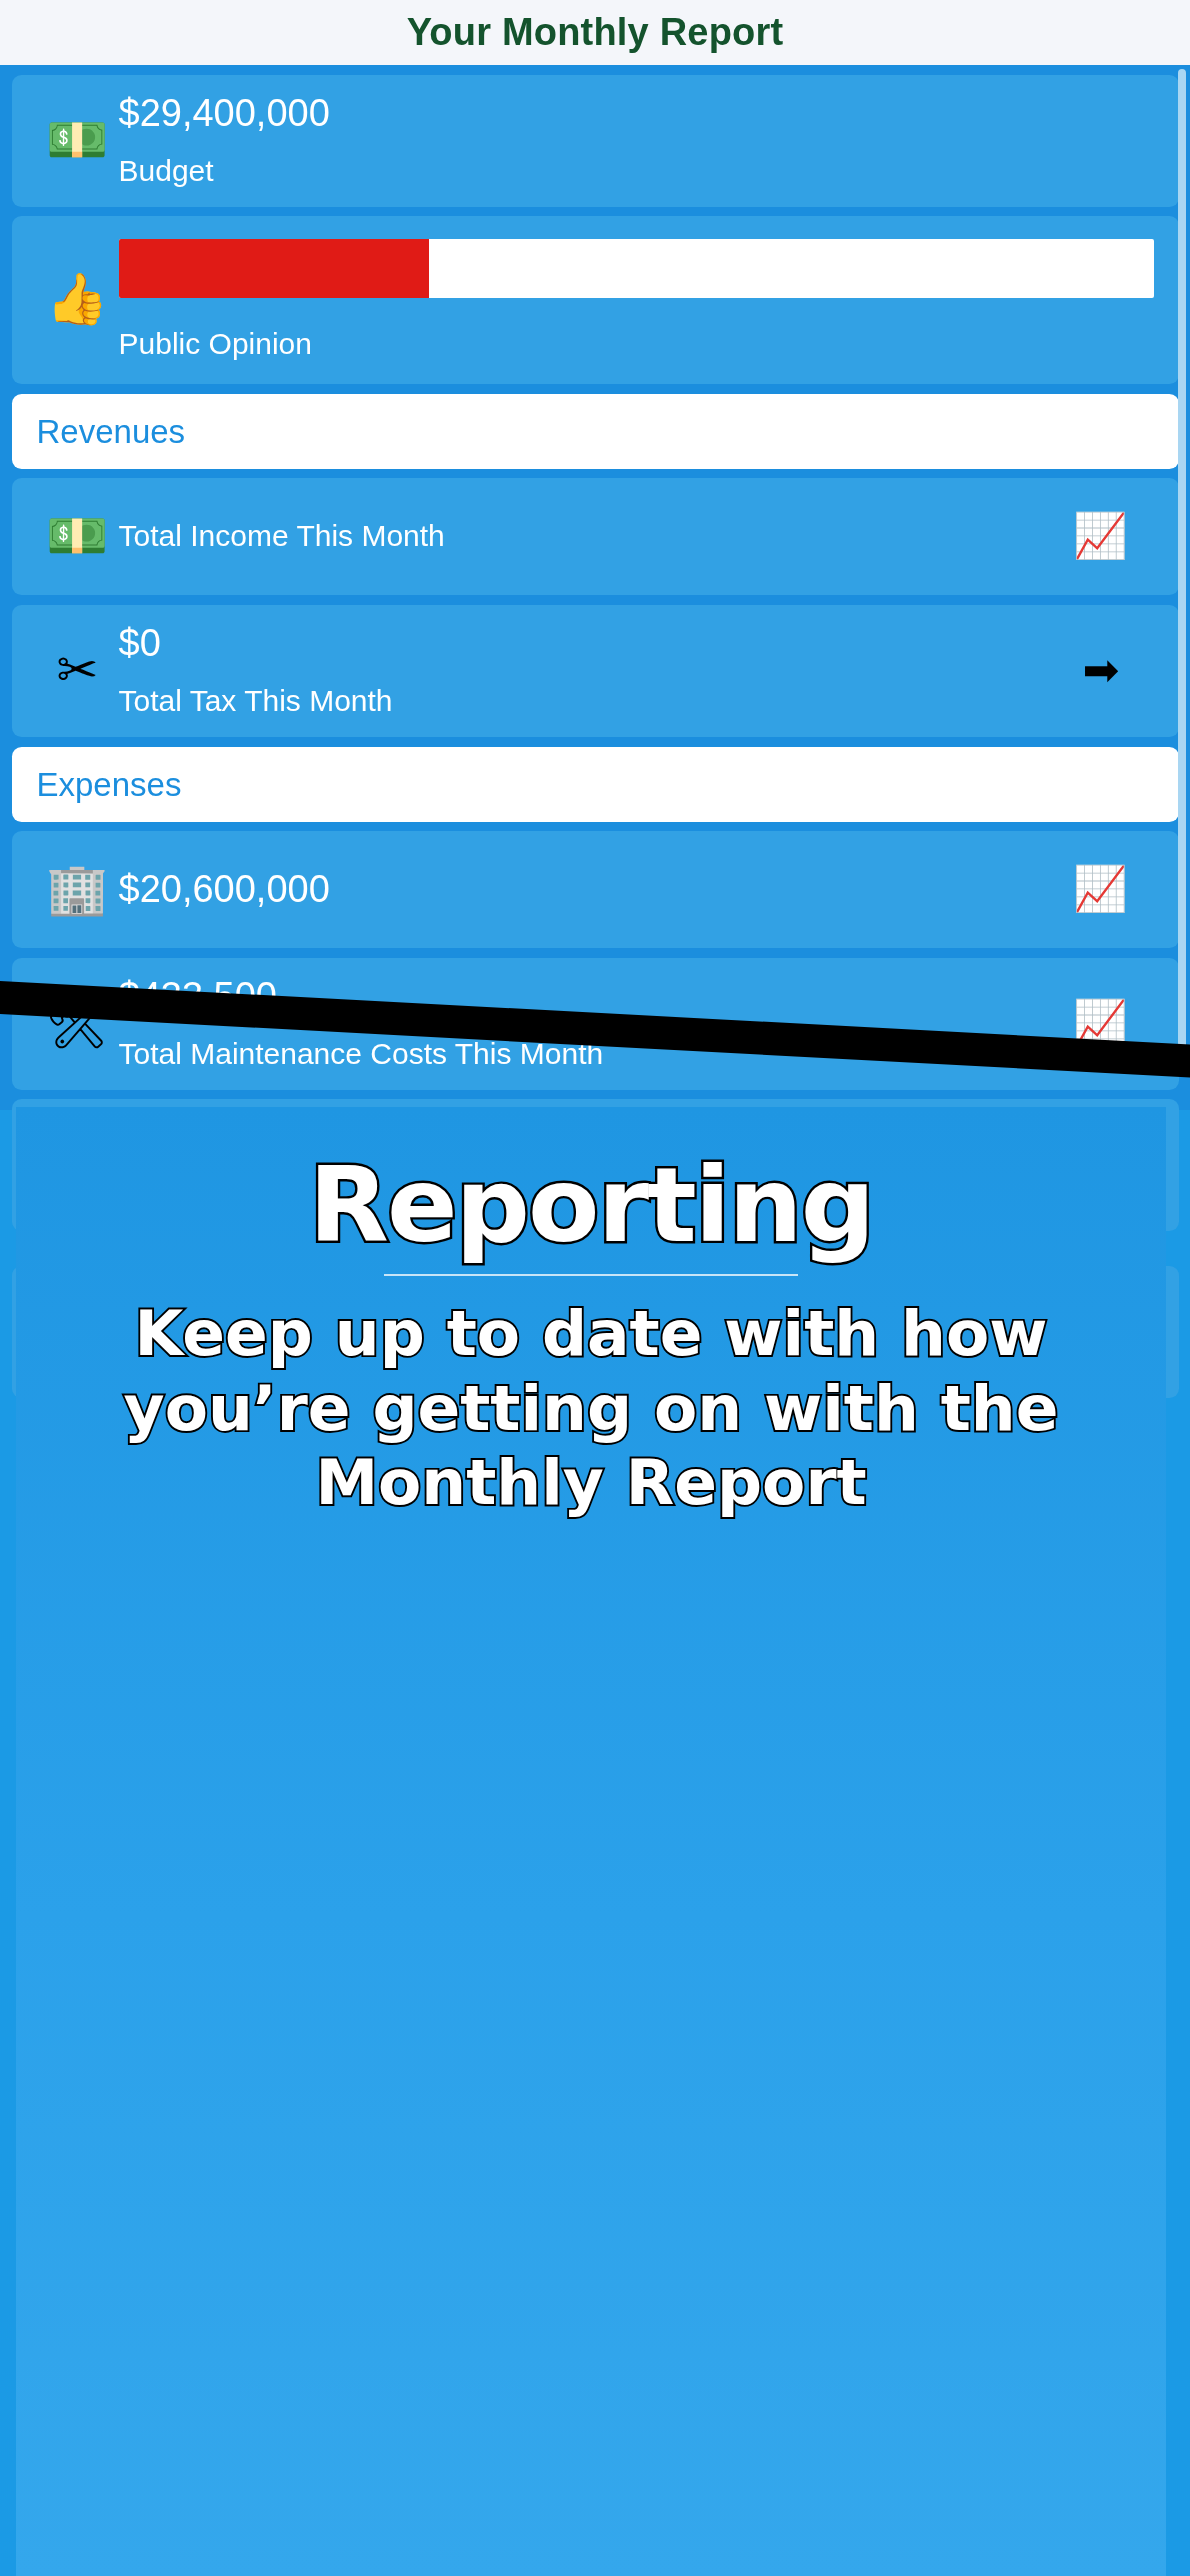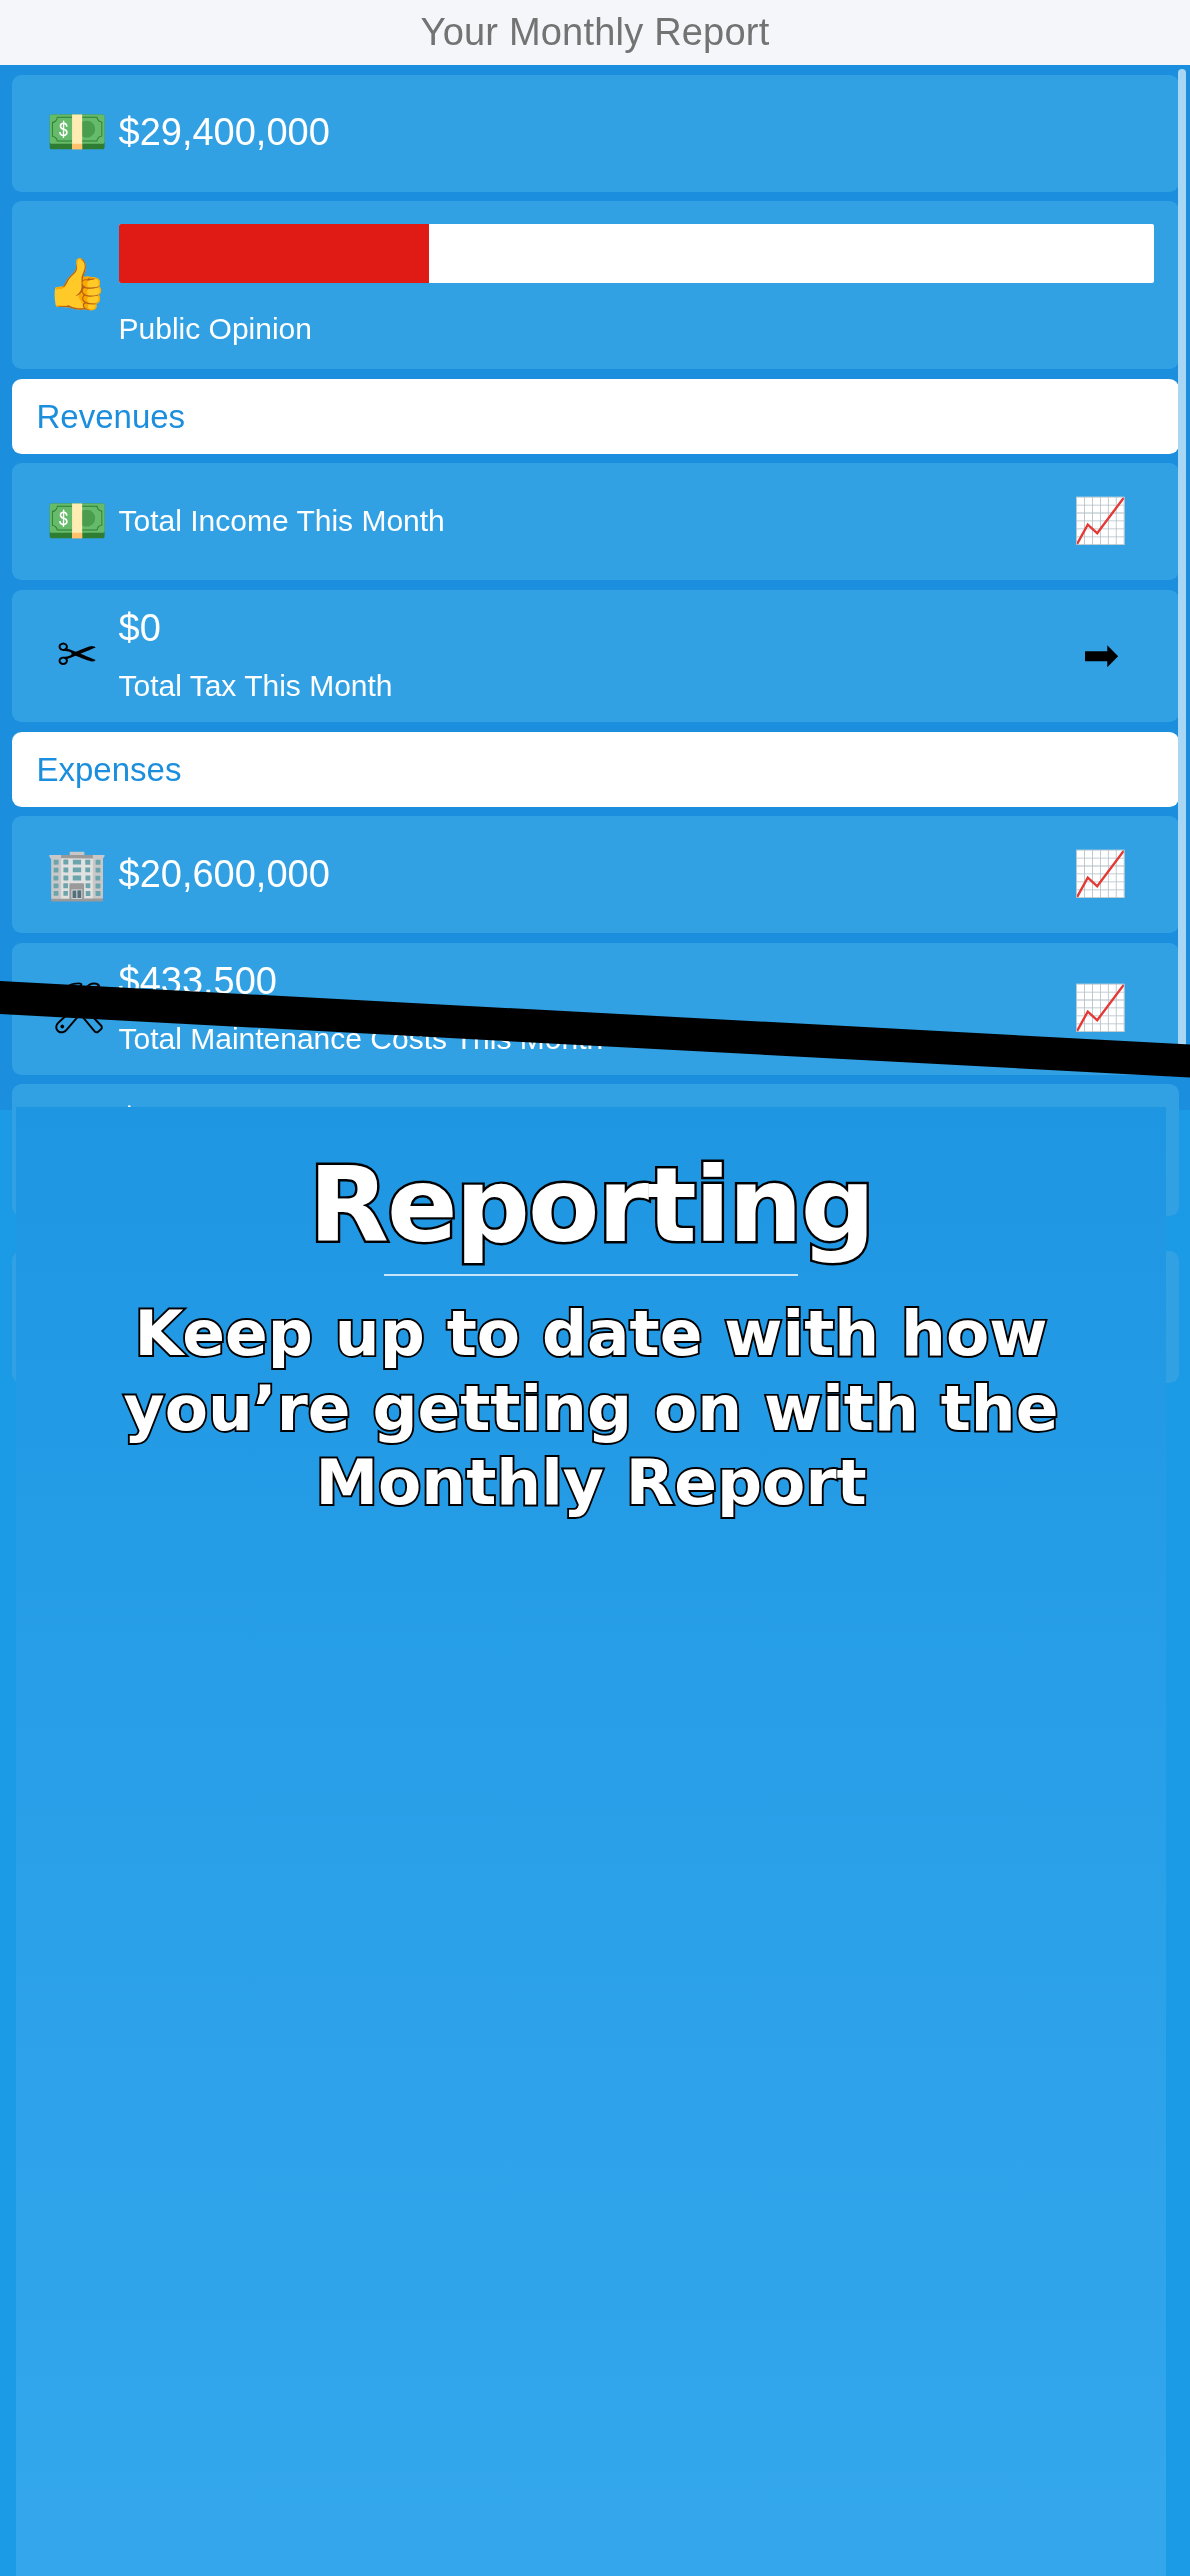--- a/index.html
+++ b/index.html
@@ -11,23 +11,23 @@
   }
   #screen { position:relative; width:1190px; height:2576px; overflow:hidden; }
 
   
   .app-header {
     height:65px; width:1190px;
     background:#f4f6fa;
     display:flex; align-items:center; justify-content:center;
   }
   .app-title {
-    color:#737373;
+    color:#14532d;
     font-size:38px;
-    font-weight:normal;
+    font-weight:bold;
     letter-spacing:0.2px;
   }
 
   .report-body {
     position:absolute; top:65px; left:0;
     width:1190px; height:1045px;
     background:#1b8ede;
     padding:9.6px 11.5px 0 11.5px;
   }
 
@@ -175,20 +175,21 @@
   <div class="app-header">
     <div class="app-title">Your Monthly Report</div>
   </div>
 
   <div class="report-body">
 
     <div class="card">
       <div class="emoji">💵</div>
       <div class="texts">
         <div class="value">$29,400,000</div>
+        <div class="label">Budget</div>
       </div>
     </div>
 
     <div class="card opinion">
       <div class="emoji">👍</div>
       <div class="texts">
         <div class="progress-track">
           <div class="progress-fill" id="opinion-fill" style="width: 30%; background: rgb(224, 27, 22);"></div>
         </div>
         <div class="label">Public Opinion</div>

